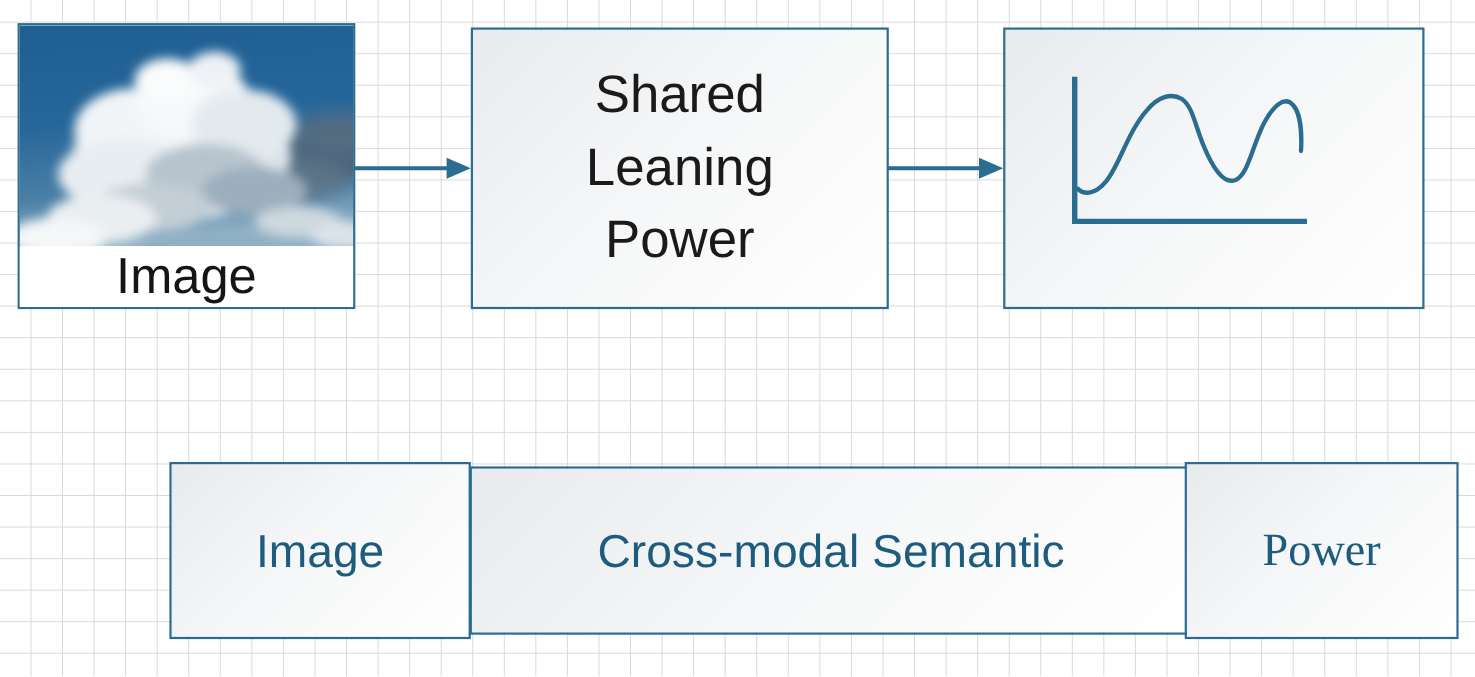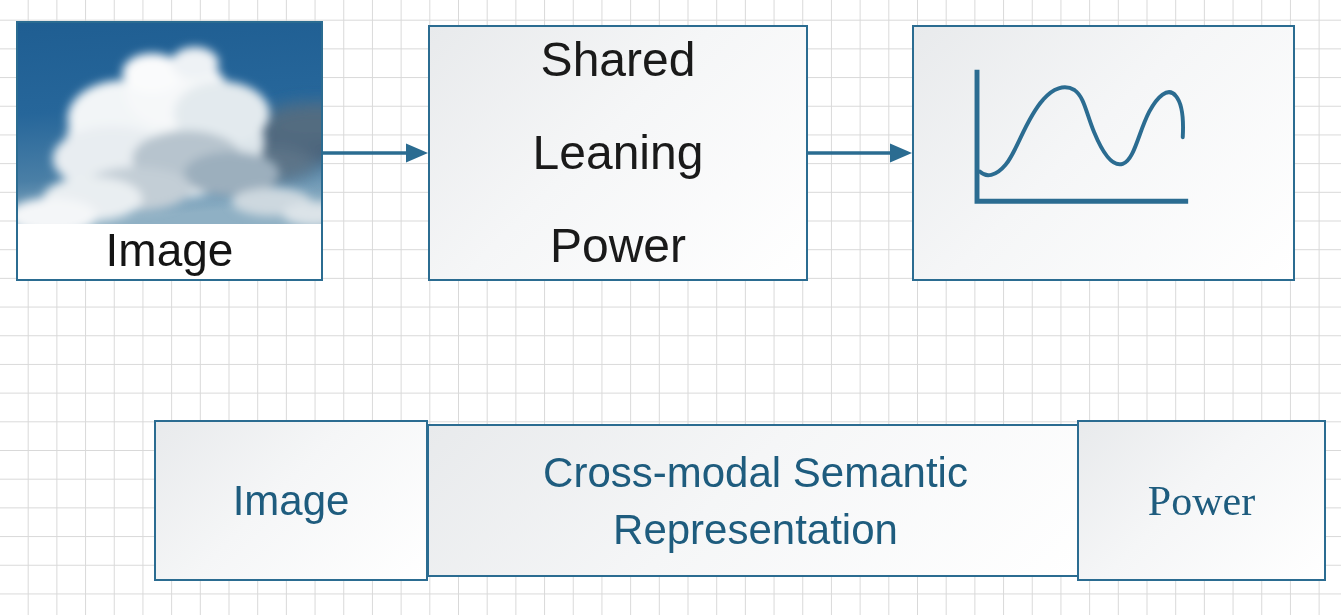--- a/index.html
+++ b/index.html
@@ -32,21 +32,21 @@
   .image-node-top .label-strip{
     flex:1 1 auto;
     display:flex;align-items:center;justify-content:center;
     background:#ffffff;
     font-size:46px;color:#151515;line-height:1;
     padding-bottom:4px;
   }
   .center-node{
     left:428px;top:25px;width:380px;height:256px;
     display:flex;flex-direction:column;align-items:center;justify-content:center;
-    color:#1a1a1a;font-size:48px;line-height:66px;text-align:center;gap:27px;
+    color:#1a1a1a;font-size:48px;line-height:66px;text-align:center;
   }
   .chart-node{
     left:912px;top:25px;width:383px;height:256px;
     display:flex;align-items:center;justify-content:center;
   }
   .chart-node svg{position:absolute;left:0;top:0;width:100%;height:100%;}
   .arrow{position:absolute;overflow:visible;}
   .arrow-1{left:322px;top:137px;width:106px;height:32px;}
   .arrow-2{left:807px;top:137px;width:105px;height:32px;}
   
@@ -145,21 +145,20 @@
                C 172 71, 174 88, 182 107
                C 189 124, 199 143, 211 139
                C 223 135, 227 107, 238 86
                C 246 71, 257 60, 265 70
                C 271 77, 273 94, 272 112" fill="none" stroke="#2b6c91" stroke-width="4" stroke-linecap="round"></path>
     </svg>
   </div>
 
   <div class="node cross-modal-node">
     <div>Cross-modal Semantic</div>
-    <div>Representation</div>
   </div>
 
   <div class="node image-node-bottom">
     <span>Image</span>
   </div>
 
   <div class="node power-node">
     <span>Power</span>
   </div>
 

